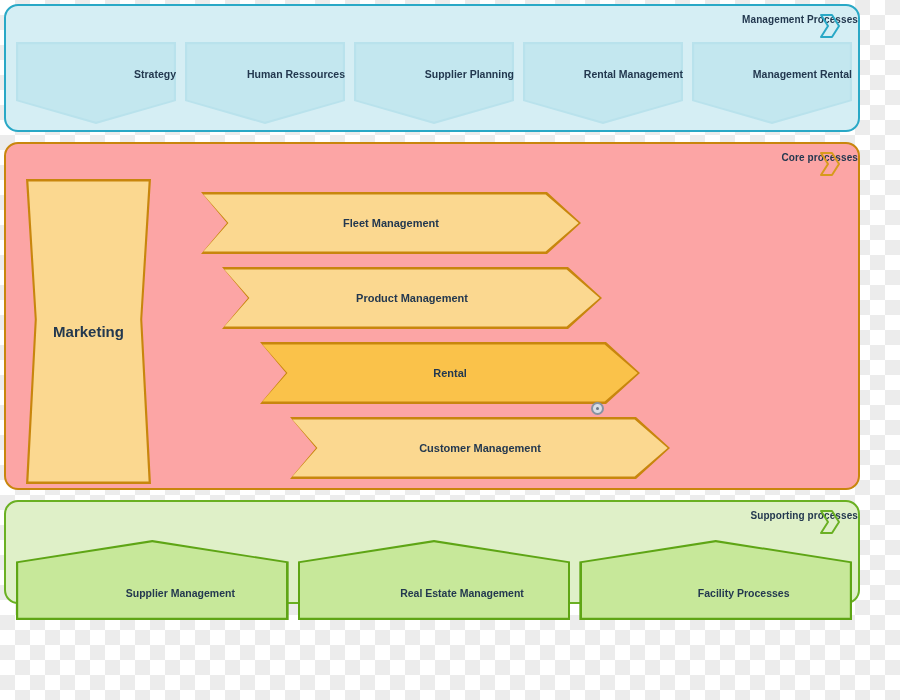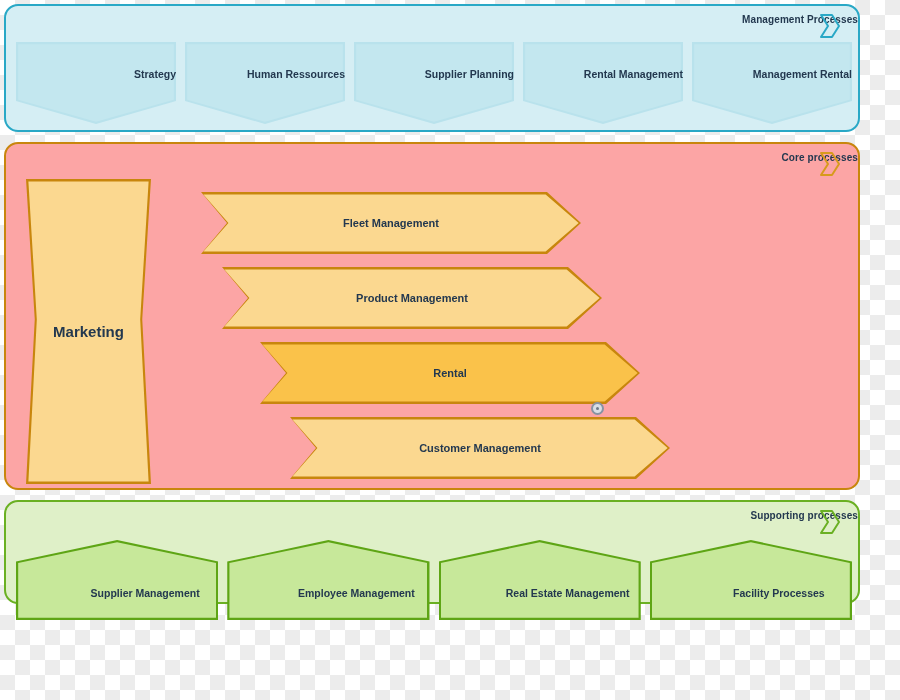--- a/index.html
+++ b/index.html
@@ -217,26 +217,22 @@
       <polygon points="6,4 17,4 24,15 17,26 6,26 13,15" fill="none" stroke="#6ab023" stroke-width="2" stroke-linejoin="round"></polygon>
     </svg>
 
     <div class="sup-row">
       <div class="sup-card">
         <div class="inner"></div>
         <div class="lbl">Supplier Management</div>
       </div>
       <div class="sup-card">
         <div class="inner"></div>
-        <div class="lbl">Employee Management</div>
+        <div class="lbl">Real Estate Management</div>
       </div>
       <div class="sup-card">
         <div class="inner"></div>
-        <div class="lbl">Real Estate Management</div>
-      </div>
-      <div class="sup-card">
-        <div class="inner"></div>
         <div class="lbl">Facility Processes</div>
       </div>
     </div>
   </div>
 
 </div>
 
 </body></html>

